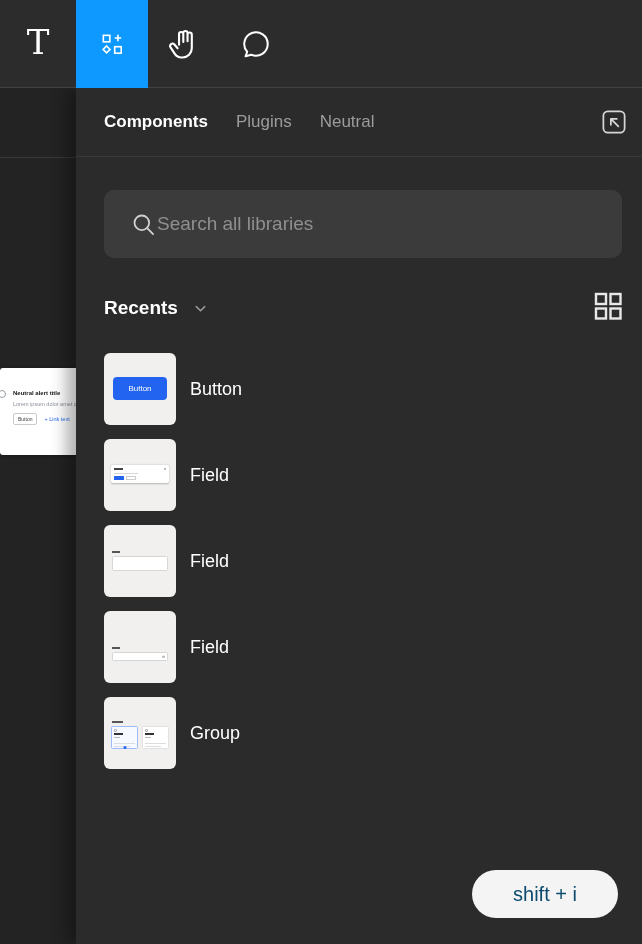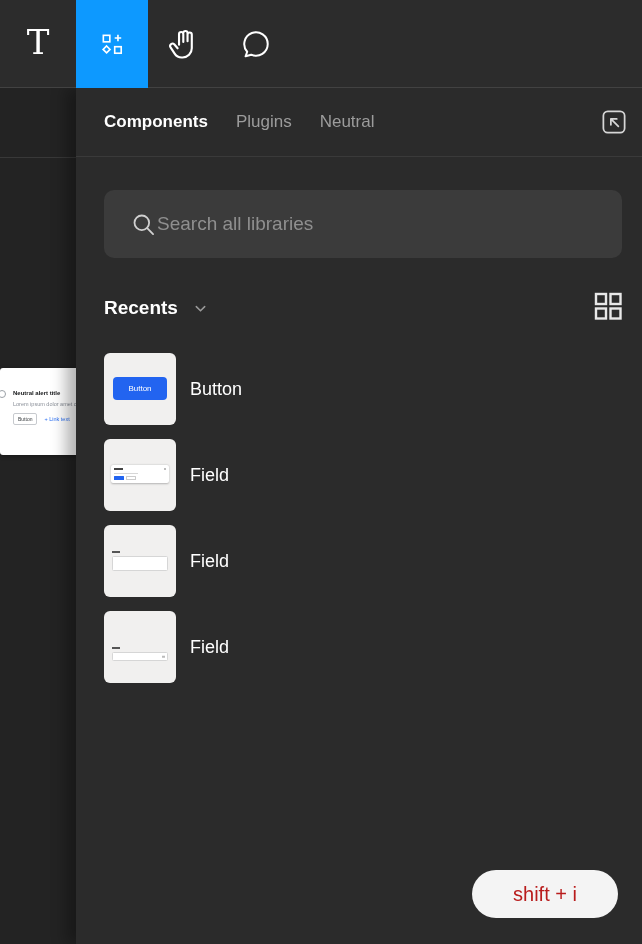--- a/index.html
+++ b/index.html
@@ -89,21 +89,21 @@
   .radio-row { position:absolute; left:8px; display:flex; align-items:center; gap:3px; }
   .radio-c { width:5px; height:5px; border-radius:50%; }
   .radio-c.on { background:#2264f0; box-shadow:inset 0 0 0 1.2px #2264f0; position:relative; }
   .radio-c.on::after { content:""; position:absolute; left:1.6px; top:1.6px; width:1.8px; height:1.8px; background:#fff; border-radius:50%; }
   .radio-c.off { background:#fff; border:0.6px solid #b5b5b5; }
   .radio-line { width:12px; height:1.5px; background:#999; }
 
   
   .shortcut-pill { position:absolute; left:472px; top:870px; width:146px; height:48px;
     background:#f4f4f4; border-radius:24px; display:flex; align-items:center; justify-content:center;
-    font-size:20px; color:#b91c1c; z-index:40; }
+    font-size:20px; color:#0c4a6e; z-index:40; }
 </style>
 </head>
 <body>
 
 <div class="toolbar">
   <div class="tool">
     <svg width="34" height="40" viewBox="0 0 24 28">
       <text x="12" y="21" text-anchor="middle" font-family="DejaVu Serif, serif" font-size="24" fill="#ffffff">T</text>
     </svg>
   </div>
@@ -217,19 +217,40 @@
         <div class="thumb">
           <div class="mini-label-line" style="top:36px;"></div>
           <div class="mini-input" style="top:41px; height:9px;">
             <div class="mini-chevron"></div>
           </div>
         </div>
         <span class="item-label">Field</span>
       </div>
 
 
+      <div class="item">
+        <div class="thumb">
+          <div class="mini-label-line" style="top:24px; width:11px;"></div>
+          <div class="mini-card sel">
+            <div class="mc-dot"></div>
+            <div class="mc-t1"></div>
+            <div class="mc-t2"></div>
+            <div class="mc-t3"></div>
+            <div class="mc-t4"></div>
+            <div class="mc-blue-dot"></div>
+          </div>
+          <div class="mini-card plain">
+            <div class="mc-dot"></div>
+            <div class="mc-t1"></div>
+            <div class="mc-t2"></div>
+            <div class="mc-t3"></div>
+            <div class="mc-t4"></div>
+          </div>
+        </div>
+        <span class="item-label">Group</span>
+      </div>
 
 
     </div>
   </div>
 </div>
 
 <div class="shortcut-pill">shift + i</div>
 
 </body></html>

